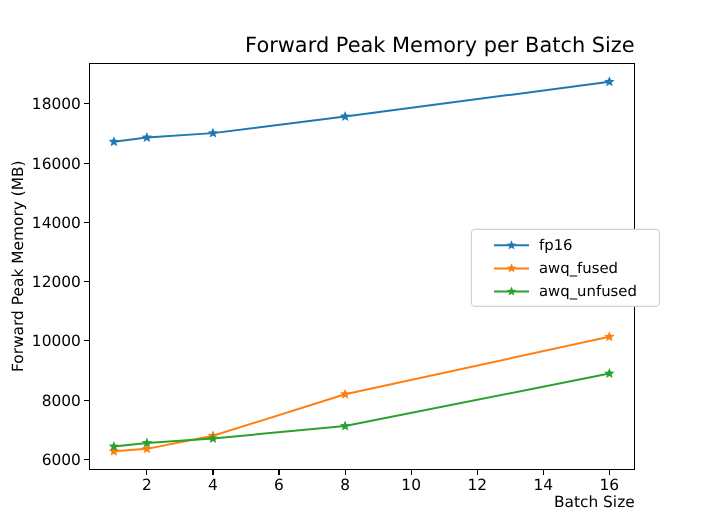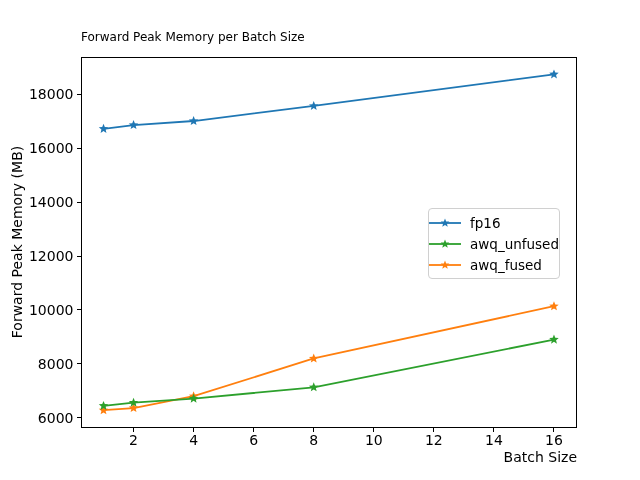--- a/index.html
+++ b/index.html
@@ -1,26 +1,26 @@
 <!DOCTYPE html>
 <html><head>
 <meta charset="utf-8">
 <style>
   html,body{margin:0;padding:0;background:#ffffff;}
   #figure{position:relative;width:640px;height:480px;background:#ffffff;overflow:hidden;
           font-family:"DejaVu Sans","Liberation Sans",sans-serif;}
   #plot-svg{position:absolute;left:0;top:0;}
-  .chart-title{position:absolute;left:81px;top:30px;width:496px;text-align:left;
-               font-size:12px;color:#000;}
+  .chart-title{position:absolute;left:81px;top:30px;width:496px;text-align:right;
+               font-size:19px;color:#000;}
   .x-label{position:absolute;left:81px;top:449px;width:496px;text-align:right;
            font-size:14px;color:#000;}
   .y-label{position:absolute;left:17px;top:242px;transform:translate(-50%,-50%) rotate(-90deg);
            white-space:nowrap;font-size:14px;color:#000;}
   .legend{position:absolute;left:428px;top:208px;background:#ffffff;
-          border:1px solid #d0d0d0;border-radius:4px;padding:3px 0;}
+          border:1px solid #d0d0d0;border-radius:4px;padding:3px 20px;}
   .legend-entry{display:flex;align-items:center;height:21px;gap:9px;}
   .legend-label{font-size:13.5px;color:#000;white-space:nowrap;}
 </style>
 </head>
 <body>
 
 <div id="figure">
   <svg id="plot-svg" width="640" height="480" viewBox="0 0 640 480">
       <rect x="81" y="57.6" width="495.5" height="369.4" fill="none" stroke="#000000" stroke-width="1" shape-rendering="crispEdges"></rect>
       <line x1="133.5530303030303" y1="427" x2="133.5530303030303" y2="431.5" stroke="#000000" stroke-width="1" shape-rendering="crispEdges"></line>
@@ -78,26 +78,26 @@
   <div class="legend" id="legend">
       <div class="legend-entry">
         <svg width="32" height="14">
           <line x1="0" y1="7" x2="32" y2="7" stroke="#1f77b4" stroke-width="1.8"></line>
           <path d="M16.00,2.40L17.18,5.38L20.37,5.58L17.90,7.62L18.70,10.72L16.00,9.00L13.30,10.72L14.10,7.62L11.63,5.58L14.82,5.38Z" fill="#1f77b4"></path>
         </svg>
         <span class="legend-label">fp16</span>
       </div>
       <div class="legend-entry">
         <svg width="32" height="14">
+          <line x1="0" y1="7" x2="32" y2="7" stroke="#ff7f0e" stroke-width="1.8"></line>
+          <path d="M16.00,2.40L17.18,5.38L20.37,5.58L17.90,7.62L18.70,10.72L16.00,9.00L13.30,10.72L14.10,7.62L11.63,5.58L14.82,5.38Z" fill="#ff7f0e"></path>
+        </svg>
+        <span class="legend-label">awq_fused</span>
+      </div>
+      <div class="legend-entry">
+        <svg width="32" height="14">
           <line x1="0" y1="7" x2="32" y2="7" stroke="#2ca02c" stroke-width="1.8"></line>
           <path d="M16.00,2.40L17.18,5.38L20.37,5.58L17.90,7.62L18.70,10.72L16.00,9.00L13.30,10.72L14.10,7.62L11.63,5.58L14.82,5.38Z" fill="#2ca02c"></path>
         </svg>
         <span class="legend-label">awq_unfused</span>
       </div>
-      <div class="legend-entry">
-        <svg width="32" height="14">
-          <line x1="0" y1="7" x2="32" y2="7" stroke="#ff7f0e" stroke-width="1.8"></line>
-          <path d="M16.00,2.40L17.18,5.38L20.37,5.58L17.90,7.62L18.70,10.72L16.00,9.00L13.30,10.72L14.10,7.62L11.63,5.58L14.82,5.38Z" fill="#ff7f0e"></path>
-        </svg>
-        <span class="legend-label">awq_fused</span>
-      </div>
     </div>
 </div>
 
 </body></html>

